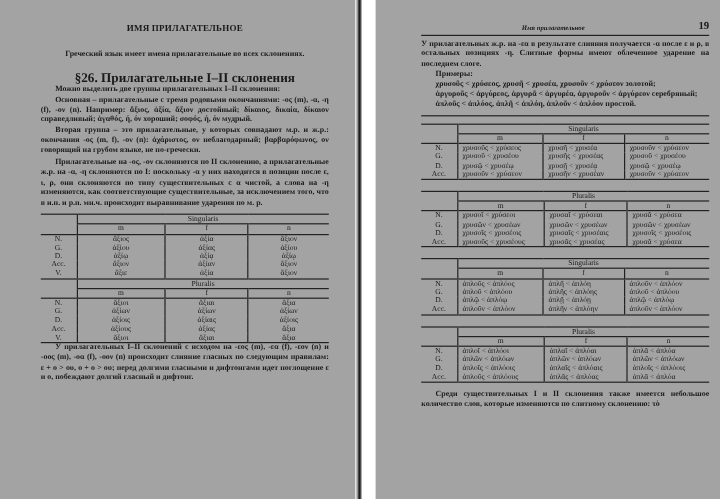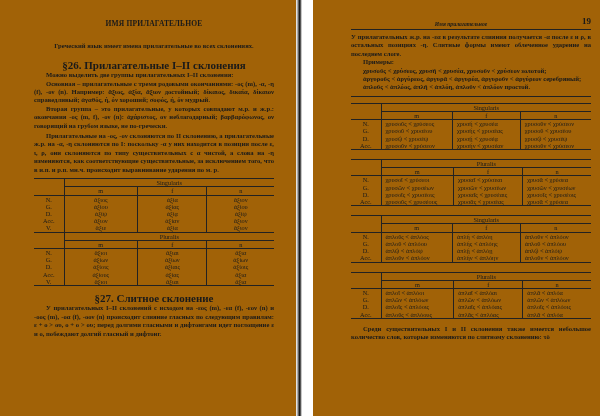--- a/index.html
+++ b/index.html
@@ -1,19 +1,19 @@
 <!DOCTYPE html>
 <html><head>
 <meta charset="utf-8">
 <style>
   * { box-sizing: border-box; margin: 0; padding: 0; }
   html, body { width: 600px; height: 416px; overflow: hidden; background: #fff; }
   body { font-family: "Liberation Serif", "DejaVu Serif", serif; color: #1a1a1a; position: relative; }
 
-  .page { position: absolute; top: 0; height: 416px; background: #a16207; }
+  .page { position: absolute; top: 0; height: 416px; background: #a3a3a3; }
   .page-left { left: 0; width: 298px; }
   .page-right { left: 313px; width: 300px; }
   .spine { position: absolute; left: 296px; top: 0; width: 6px; height: 416px;
            background: linear-gradient(to right, #fff 0%, #888 35%, #111 55%, #333 70%, #fff 100%); }
   .left-edge { position: absolute; left: 0; top: 0; width: 4px; height: 416px; background: #e8e8e8; }
 
   .content { position: absolute; font-size: 6.6px; line-height: 8.4px; }
   .page-left .content { left: 34px; width: 240px; top: 18px; }
   .page-right .content { left: 38px; width: 240px; top: 18px; }
 
@@ -136,21 +136,20 @@
       </tr>
       <tr class="last">
         <td class="case">V.</td>
         <td class="cell">ἄξιοι</td>
         <td class="cell">ἄξιαι</td>
         <td class="cell">ἄξια</td>
       </tr>
     </tbody>
       </table>
 
-    <div class="section-title" style="margin-top:8px">§27. Слитное склонение</div>
     <p class="para bold">У прилагательных I–II склонений с исходом на -εος (m), -εα (f), -εον (n) и -οος (m), -οα (f), -οον (n) происходит слияние гласных по следующим правилам: ε + ο &gt; ου, ο + ο &gt; ου; перед долгими гласными и дифтонгами идет поглощение ε и ο, побеждают долгий гласный и дифтонг.</p>
   </div>
 </div>
 
 <div class="spine"></div>
 
 <div class="page page-right">
   <div class="content">
     <div class="running-head">
       <span class="rh-title">Имя прилагательное</span>

